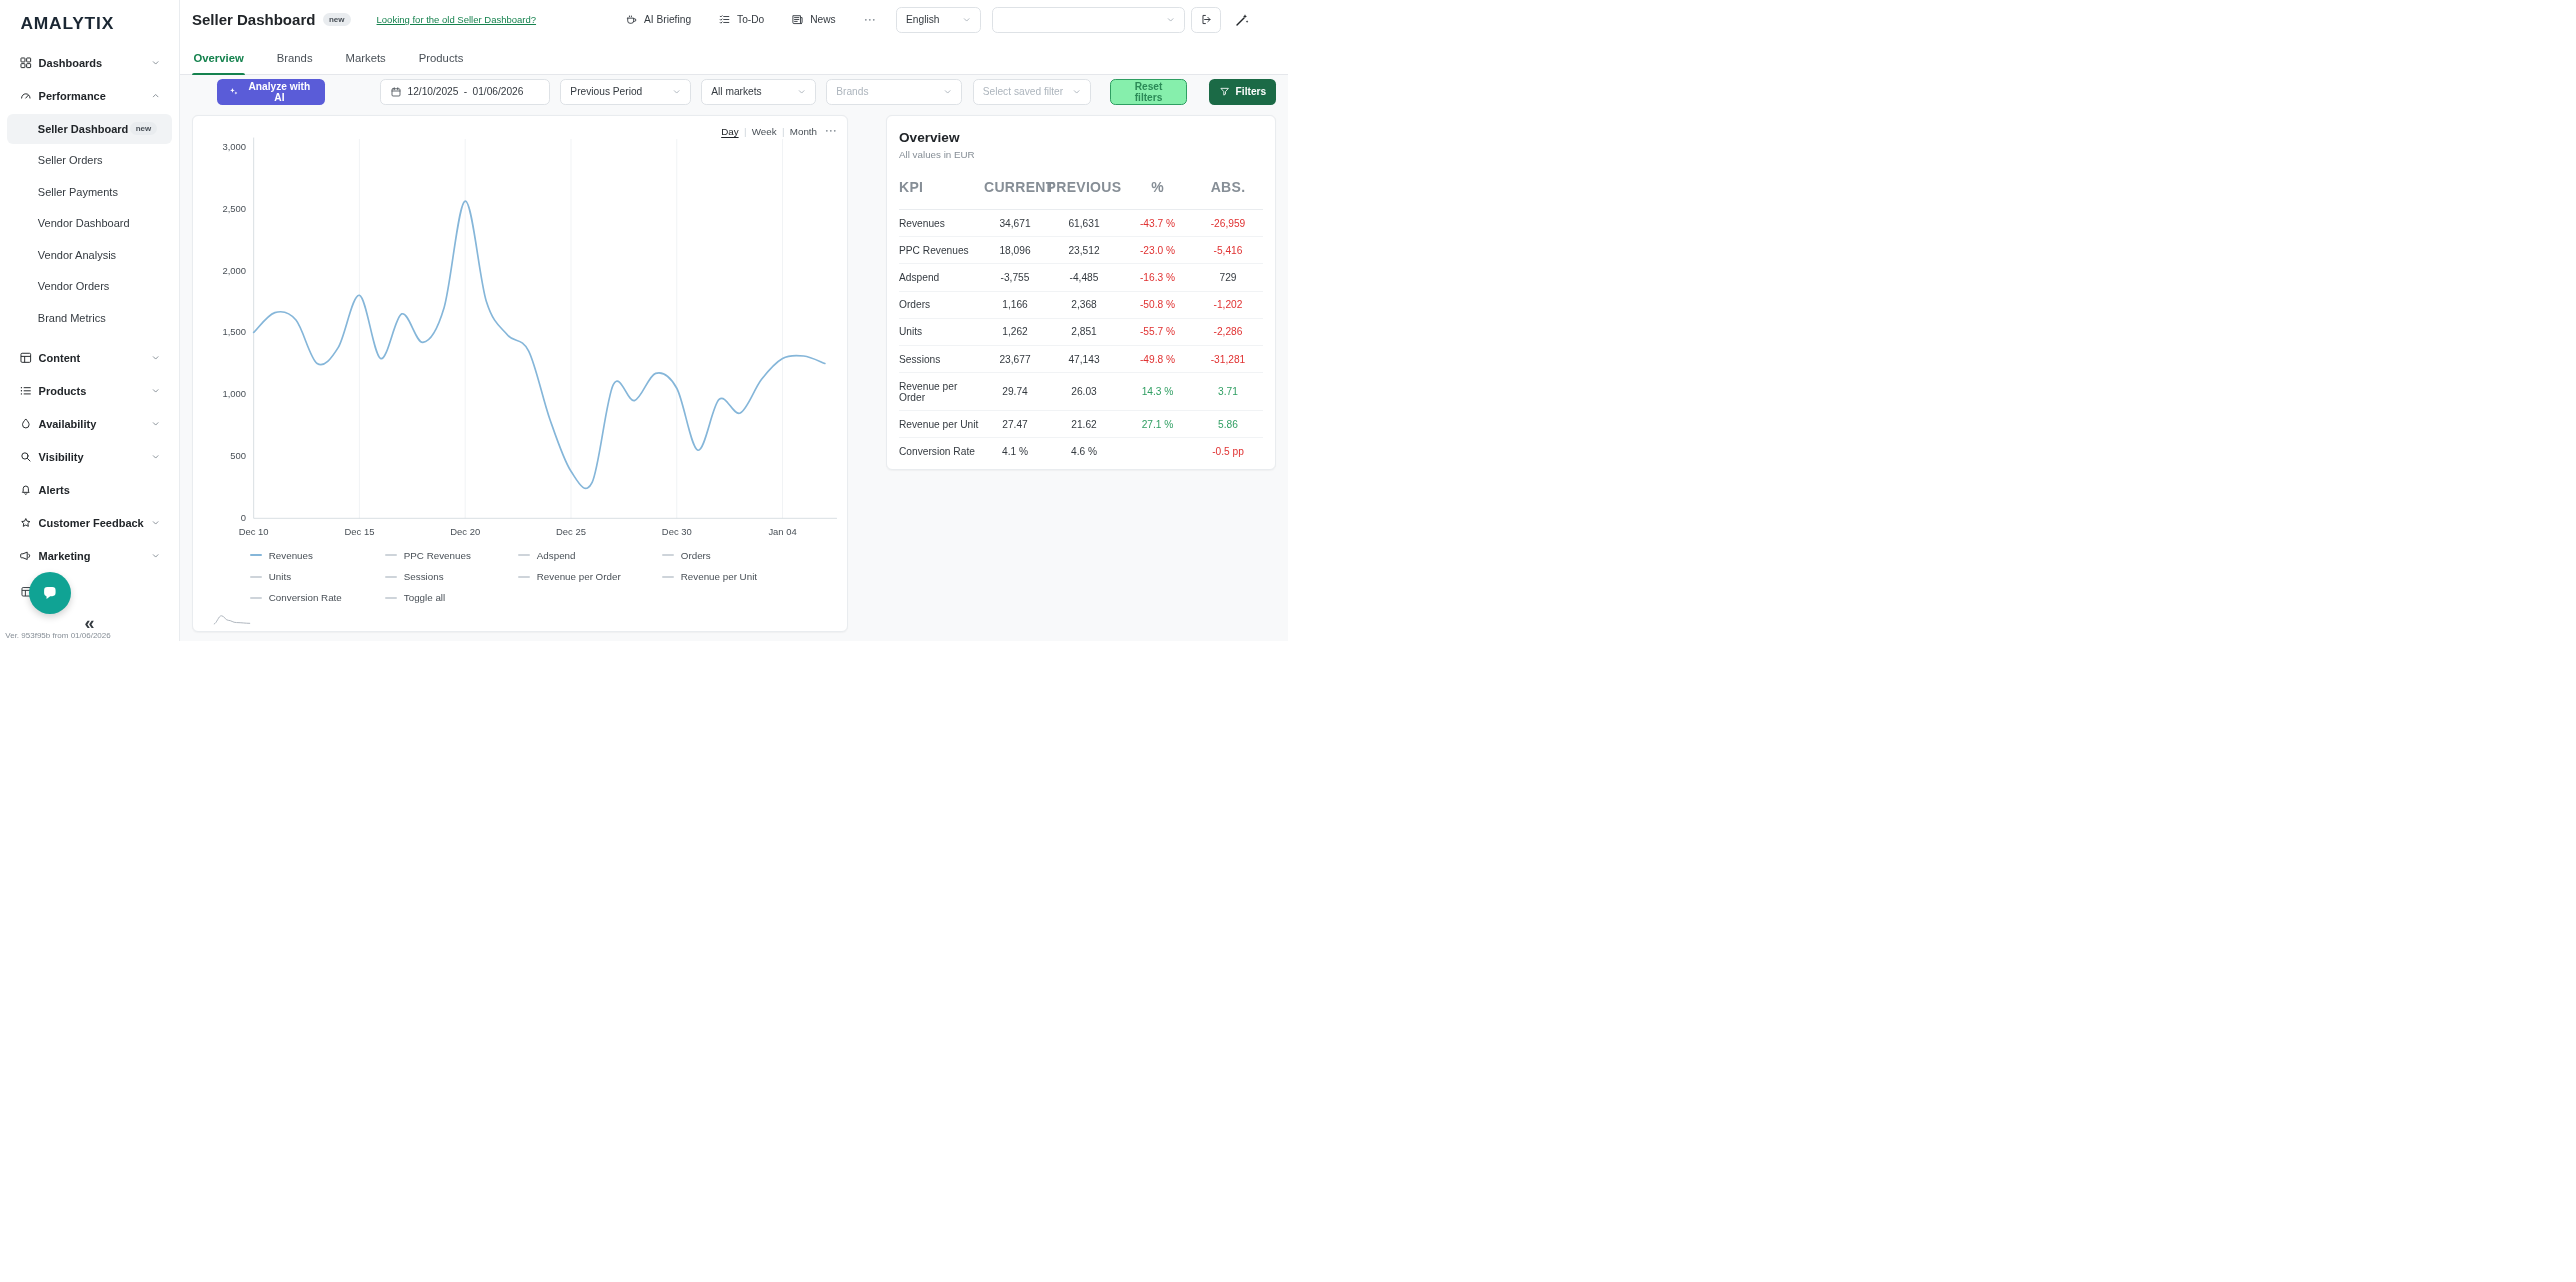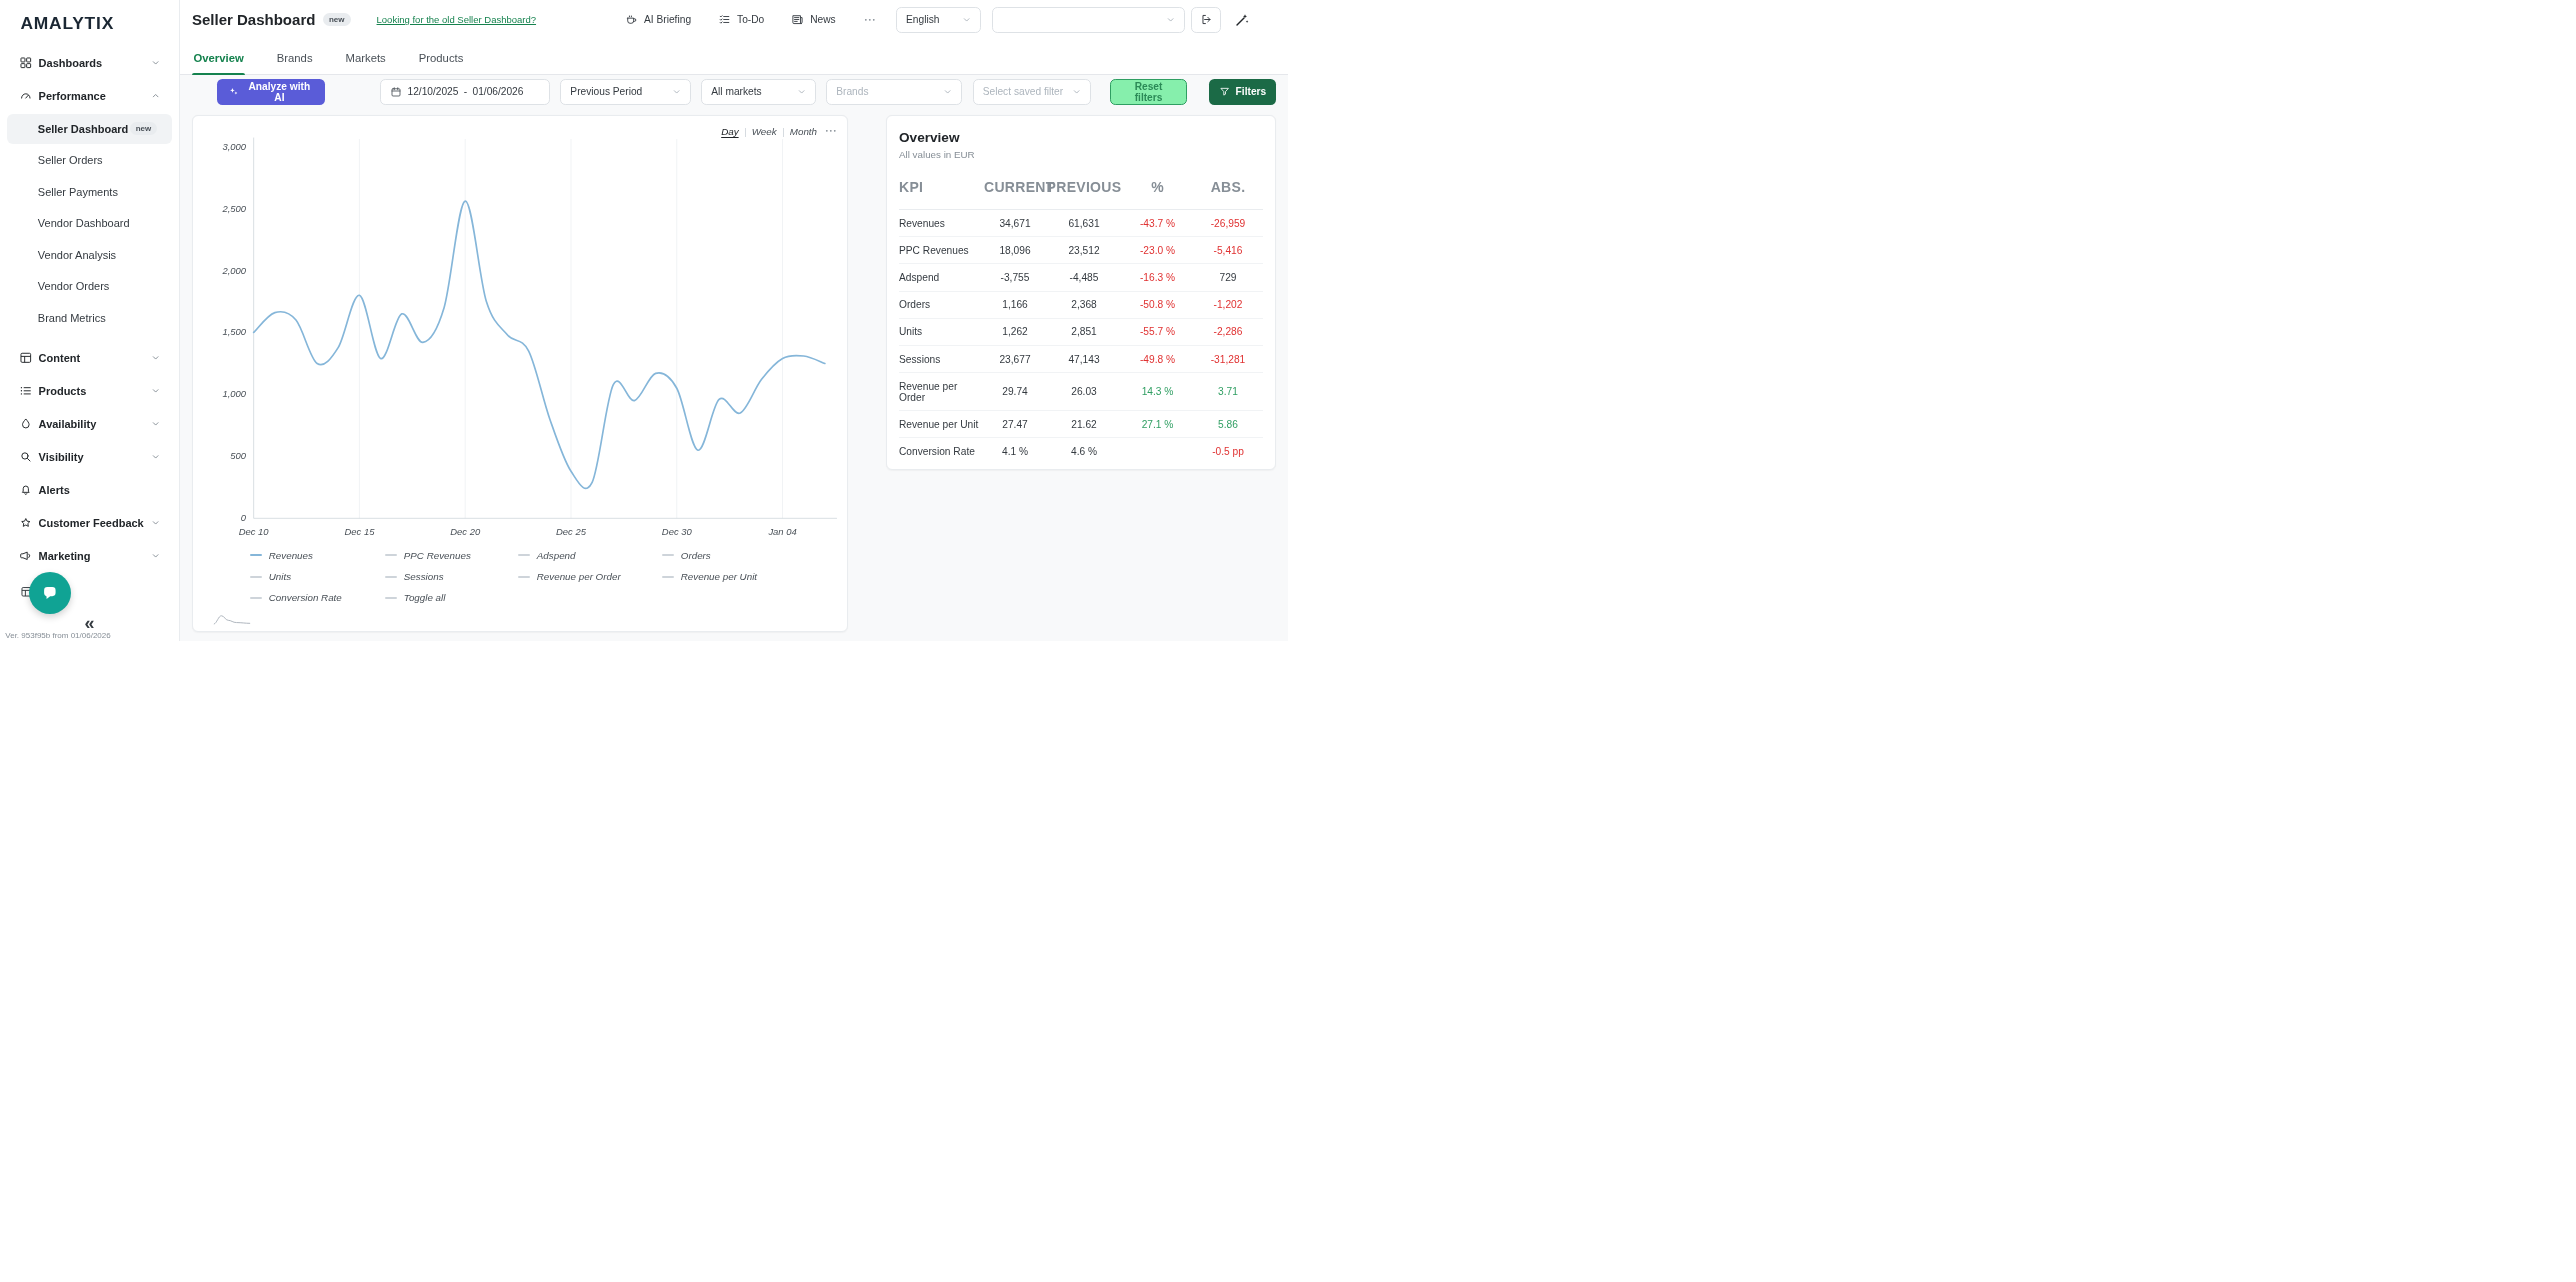--- a/index.html
+++ b/index.html
@@ -84,21 +84,21 @@
   .btn-reset { margin-left:9px; background:#86efac; border:0.8px solid #2f9e62; color:#2b8a57;
     font-weight:600; padding:0 9.8px; }
   .btn-filters { margin-left:12px; background:var(--dark-green,#1b6a46); color:#fff;
     font-weight:600; padding:0 9.8px; gap:5.3px; }
   .btn-filters .ic { width:11.3px; height:11.3px; color:#fff; }
 
   
   .content { display:flex; gap:38px; margin-top:10.6px; align-items:flex-start; }
   .card { background:#fff; border:0.8px solid #e9ecef; border-radius:6px;
     box-shadow:0 0.8px 1.5px rgba(0,0,0,.04); }
-  .chart-card { width:680px; height:517px; position:relative;font-style:italic; }
+  .chart-card { width:680px; height:517px; position:relative; }
   .granularity { position:absolute; top:9.8px; right:30px; display:flex; align-items:center;
     gap:5.3px; font-size:9.8px; color:#495057; }
   .gran-opt.active { color:#212529; text-decoration:underline; text-underline-offset:2.3px; }
   .gran-sep { color:#ced4da; cursor:default; }
   .chart-more { position:absolute; top:7.6px; right:9px; width:13.6px; height:13.6px; color:#868e96; }
   #chart-svg { display:block; width:654px; height:408px; margin-top:16.6px; font-family:inherit; }
   .legend { display:grid; grid-template-columns:135px 133px 144px auto; row-gap:7.6px;
     margin:7.6px 0 0 57px; }
   .legend-item { display:flex; align-items:center; gap:6.8px; font-size:9.8px; color:#495057; height:13.6px; }
   .swatch { width:12px; height:1.9px; border-radius:1.5px; background:#ced4da; flex:none; }

